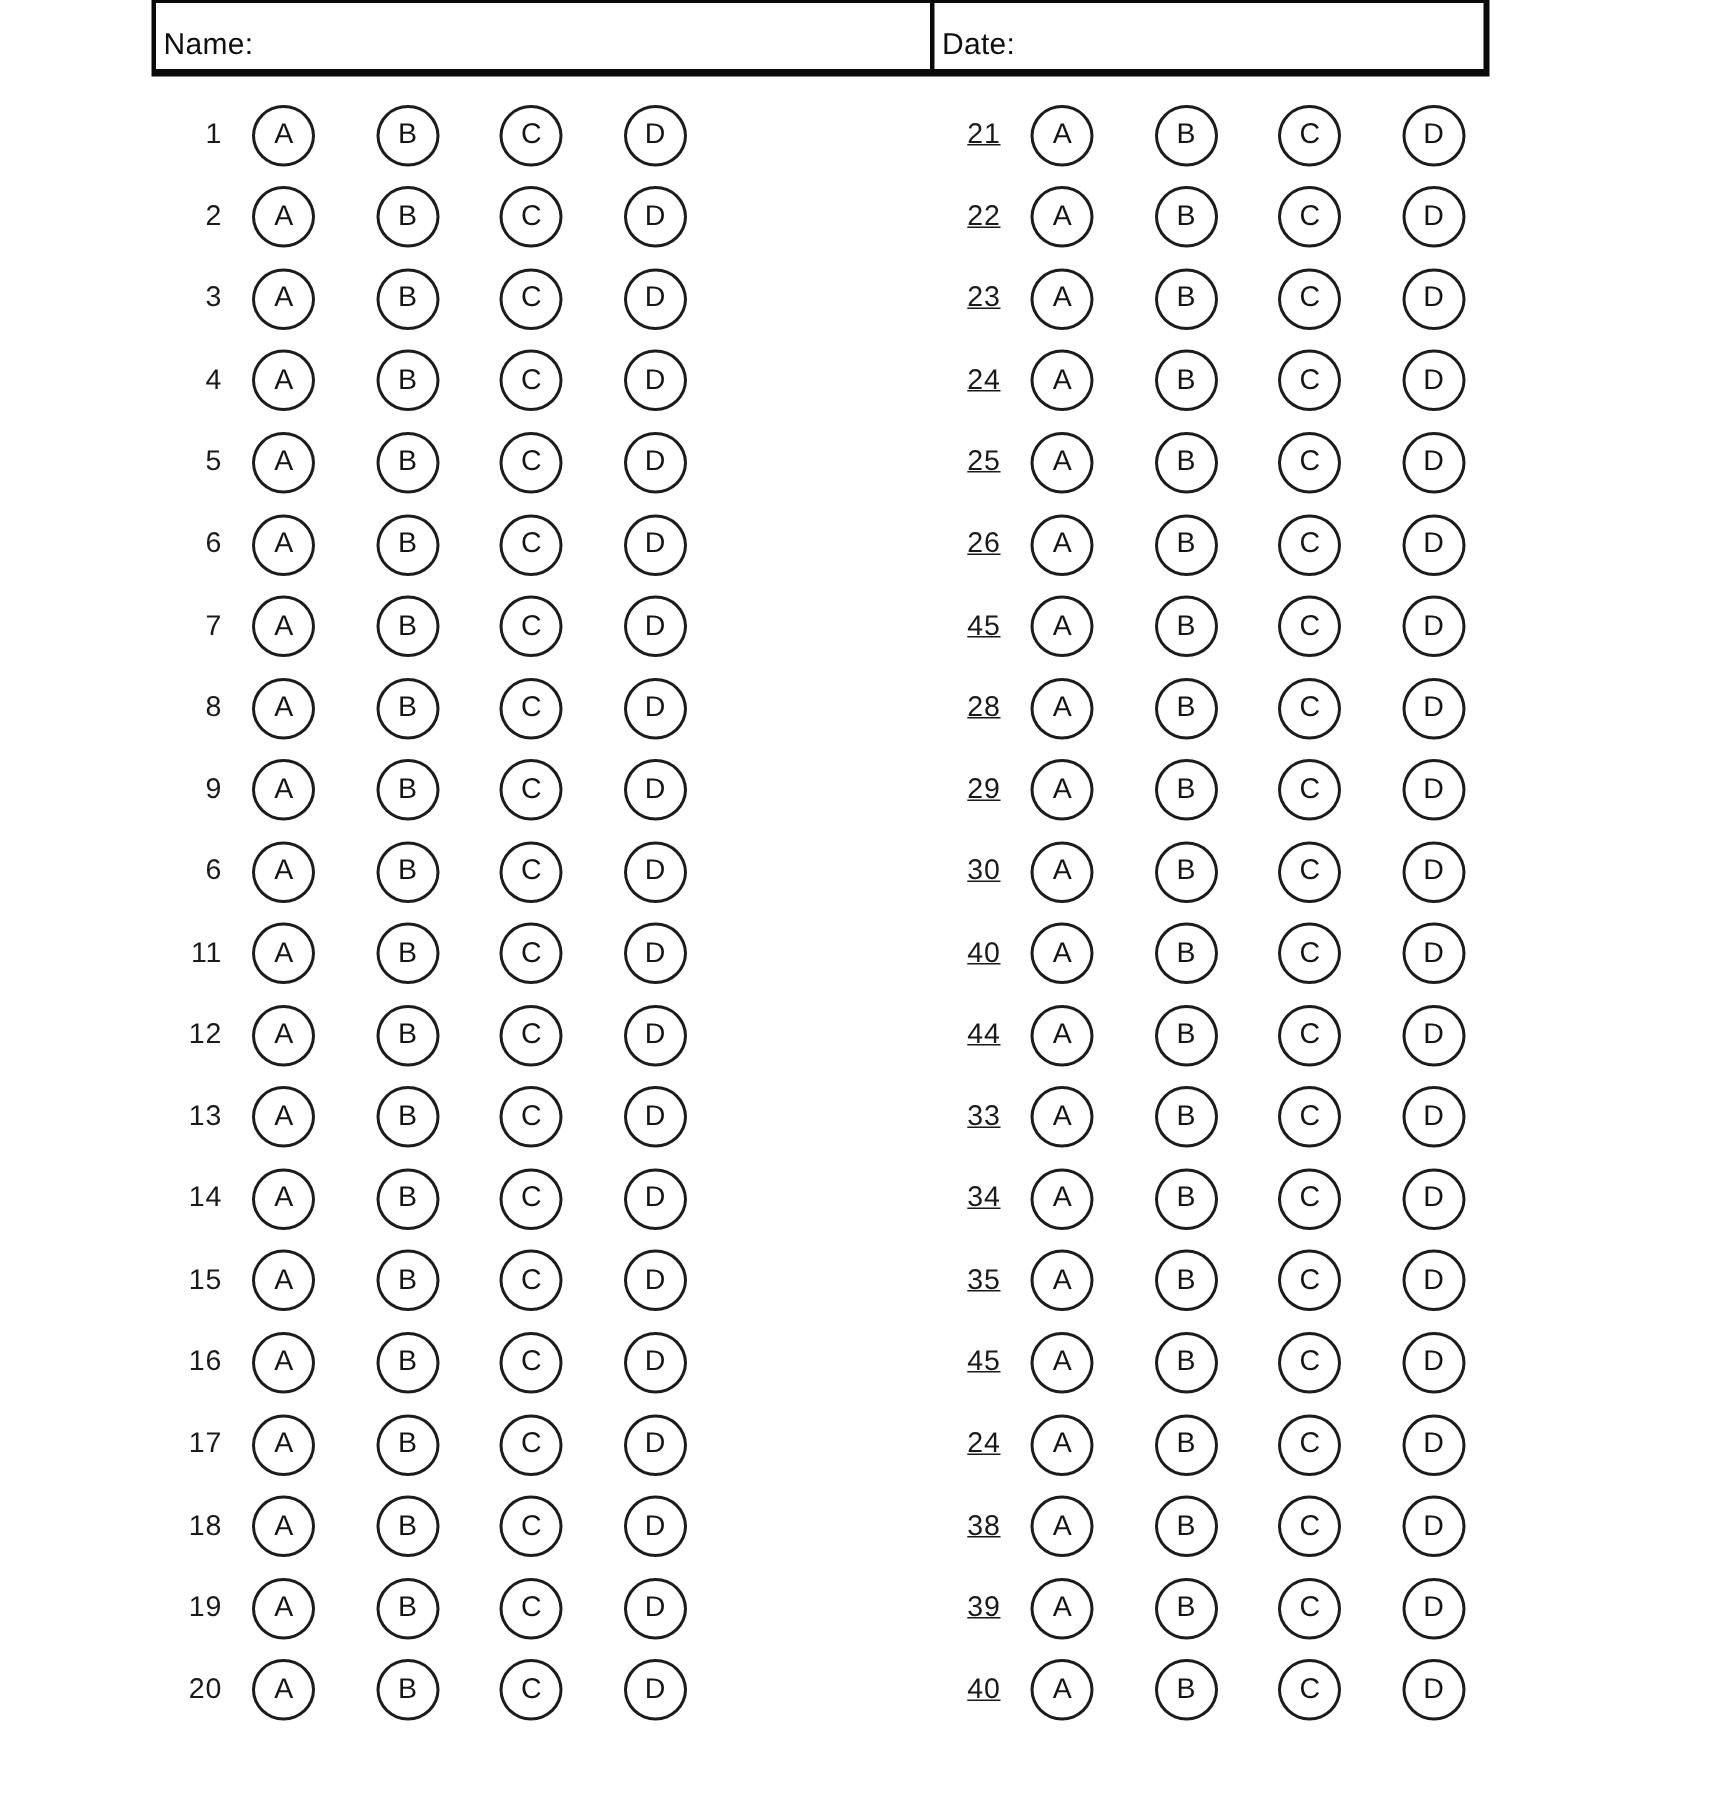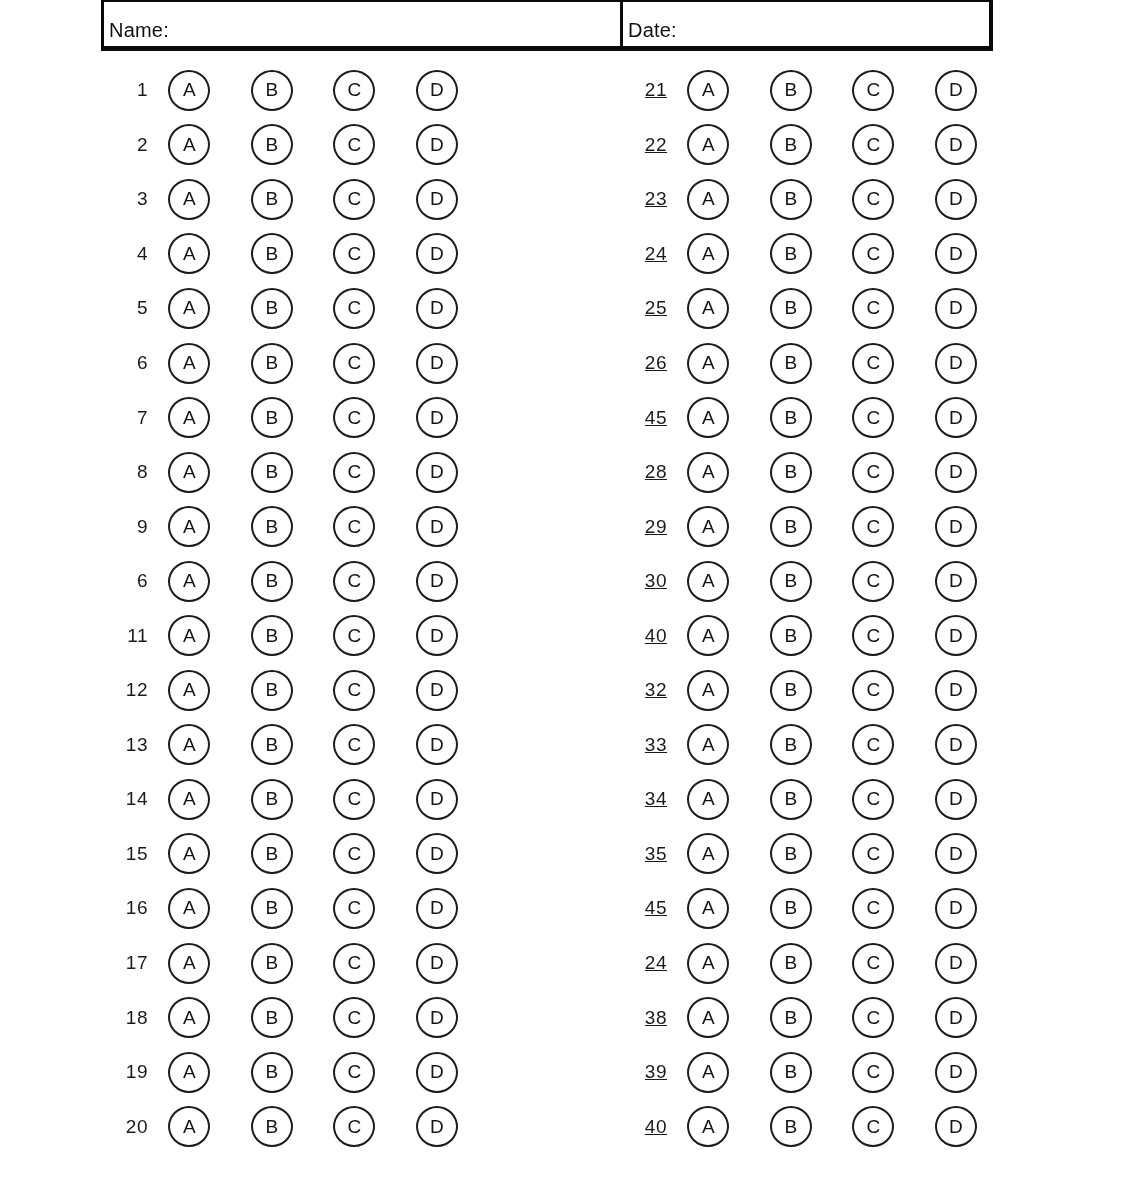--- a/index.html
+++ b/index.html
@@ -574,21 +574,21 @@
           <button class="bubble">B</button>
         </span>
         <span class="bubble-cell">
           <button class="bubble">C</button>
         </span>
         <span class="bubble-cell">
           <button class="bubble">D</button>
         </span>
       </div>
       <div class="q-row">
-        <span class="q-num">32</span>
+        <span class="q-num">44</span>
         <span class="bubble-cell">
           <button class="bubble">A</button>
         </span>
         <span class="bubble-cell">
           <button class="bubble">B</button>
         </span>
         <span class="bubble-cell">
           <button class="bubble">C</button>
         </span>
         <span class="bubble-cell">

